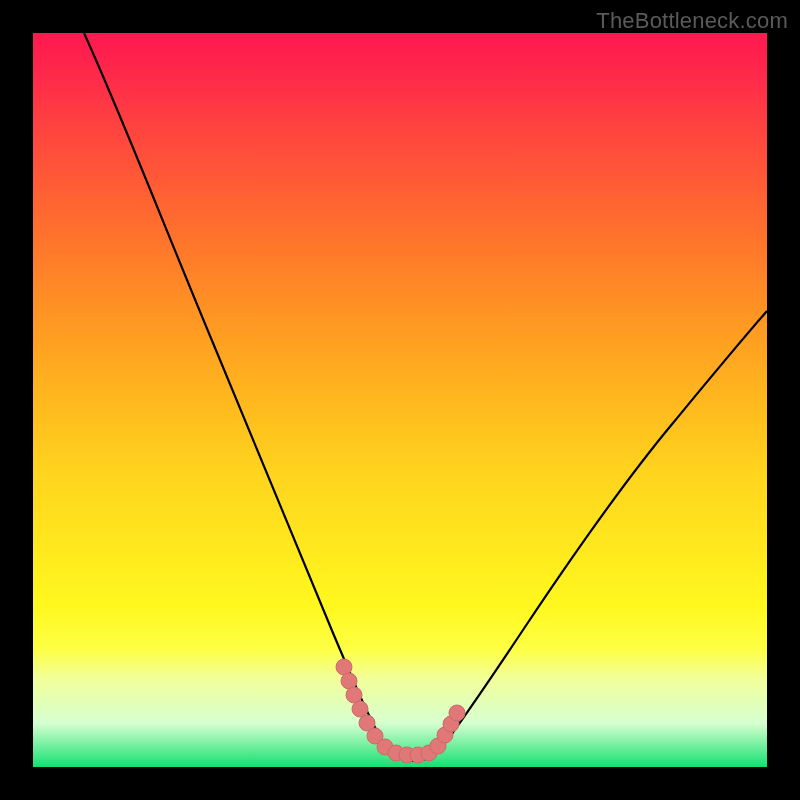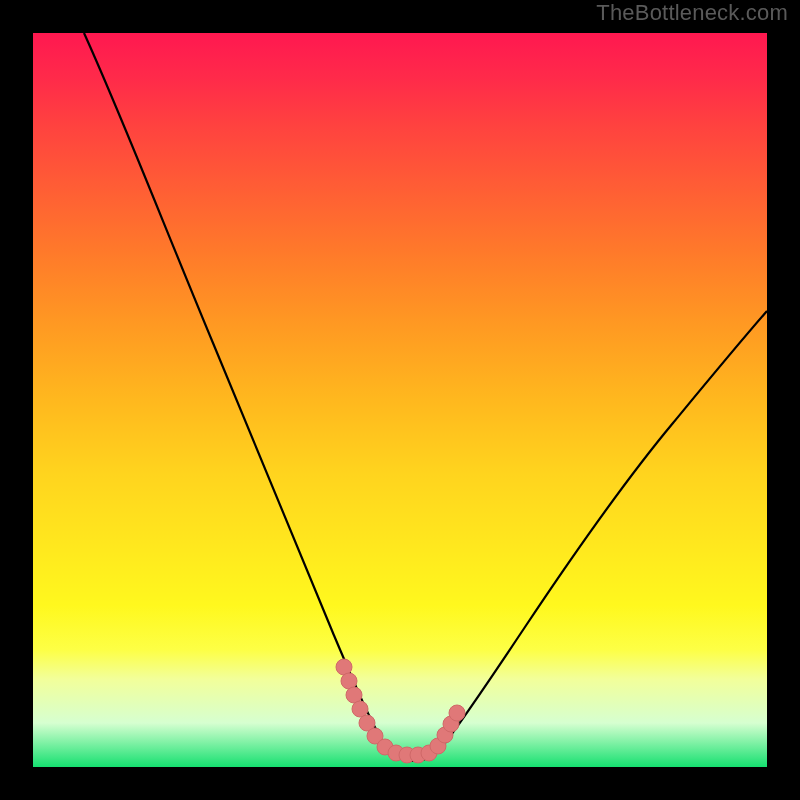--- a/index.html
+++ b/index.html
@@ -28,21 +28,21 @@
       #ffe81e 70%,
       #fff81e 78%,
       #fdff45 84%,
       #f2ff9a 88%,
       #d6ffd0 94%,
       #15e070 100%
     );
   }
   .watermark {
     position: absolute;
-    top: 0;
+    top: 8px;
     right: 12px;
     font-family: Arial, Helvetica, sans-serif;
     font-size: 22px;
     font-weight: 400;
     color: #5a5a5a;
     letter-spacing: 0.2px;
     user-select: none;
   }
   svg.curve {
     position: absolute;

